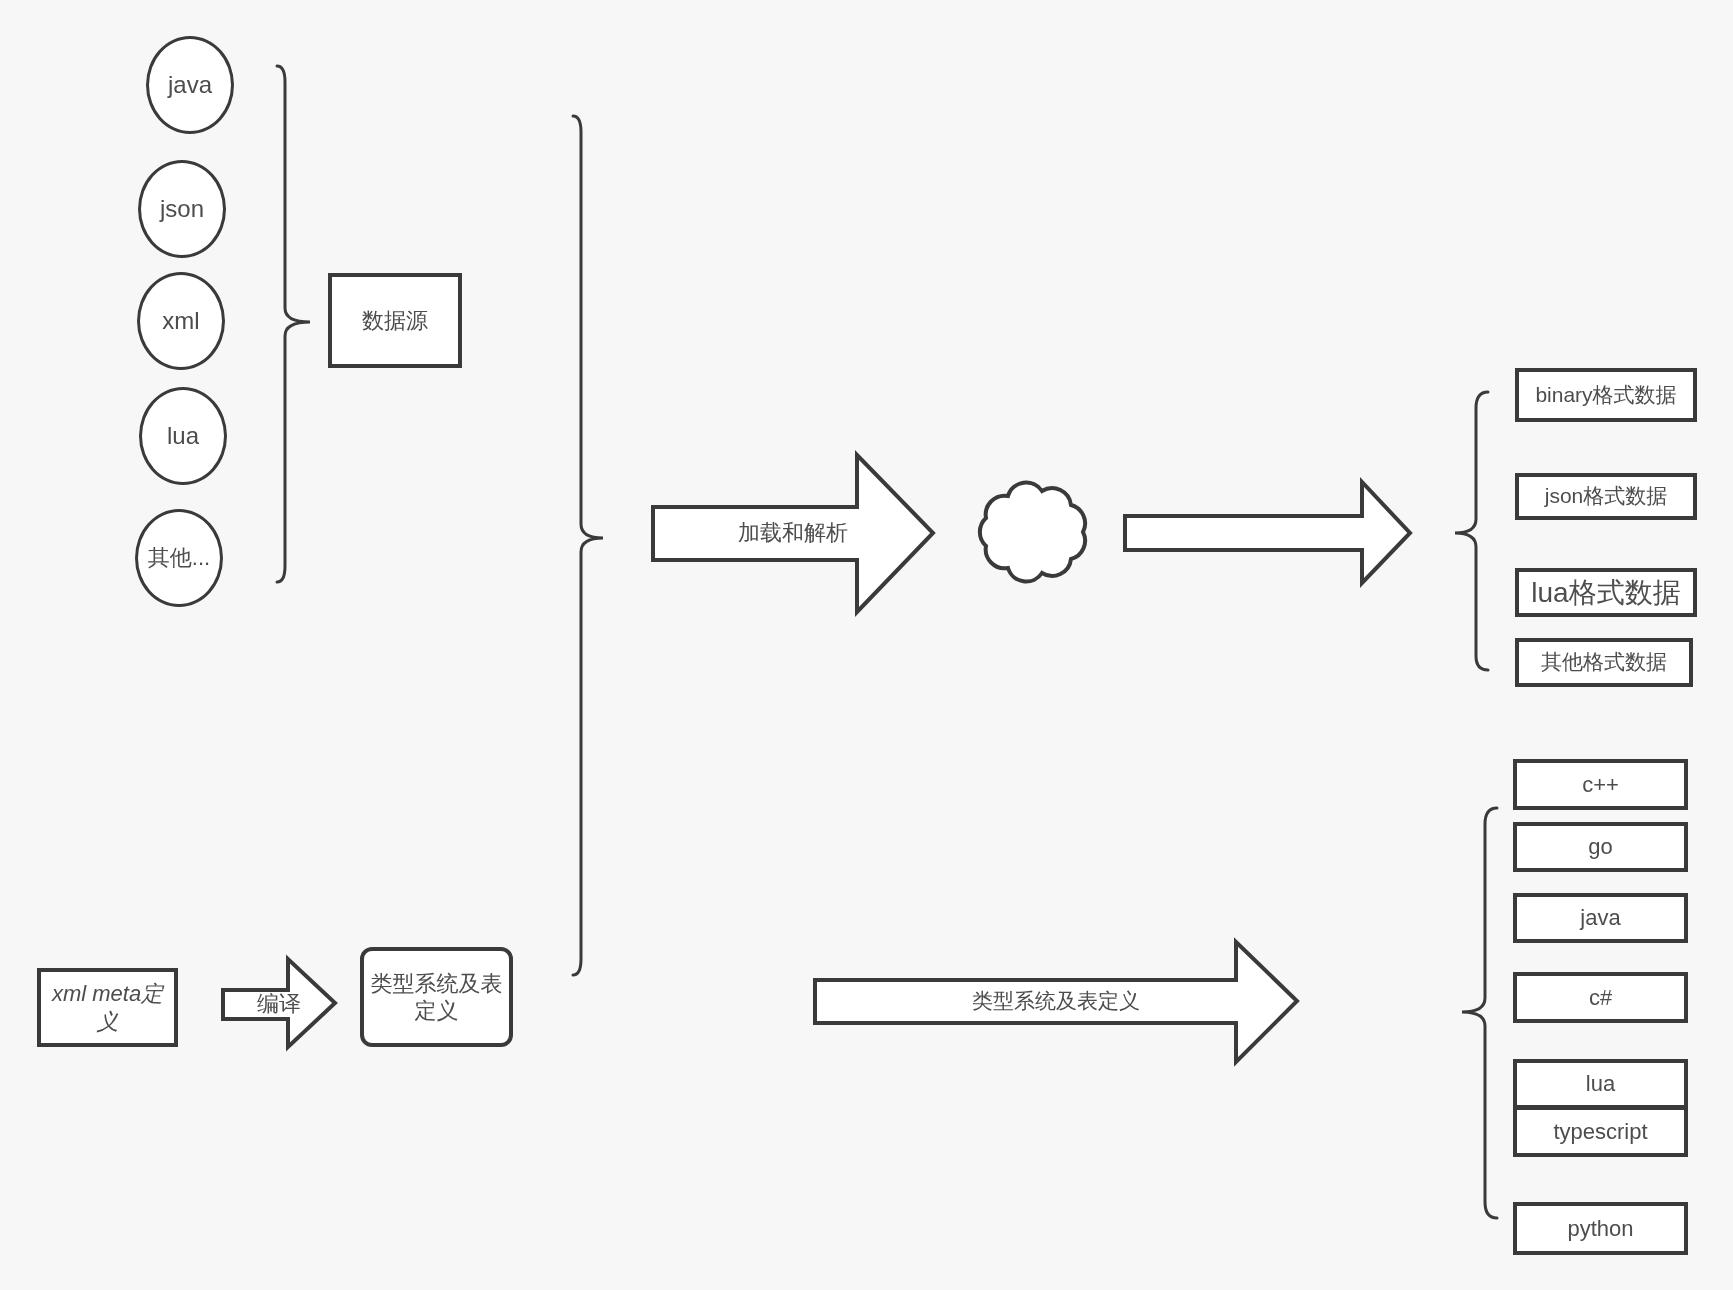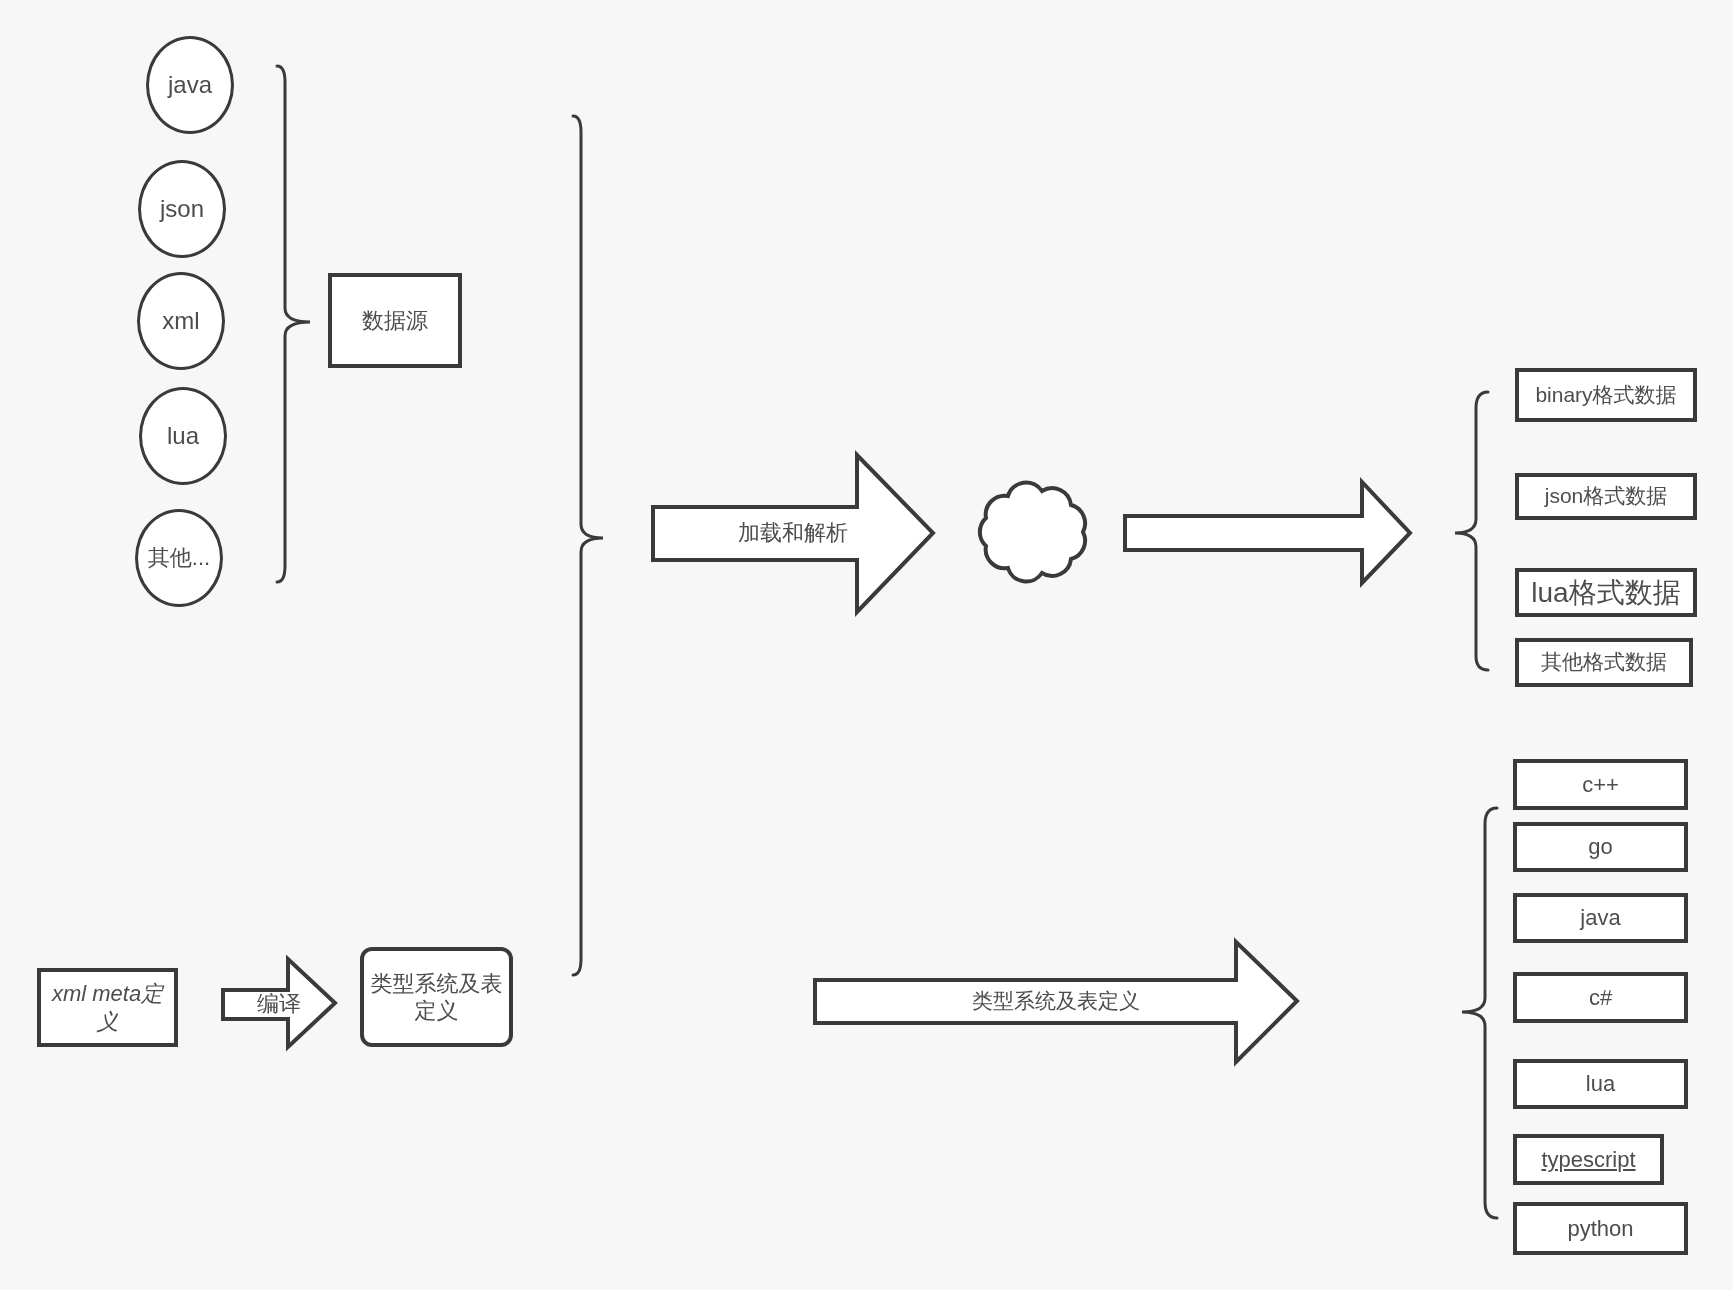--- a/index.html
+++ b/index.html
@@ -90,16 +90,16 @@
   <div class="node" style="left:1515px; top:638px; width:178px; height:49px; font-size:21px;">其他格式数据</div>
 
   <div class="node" style="left:37px; top:968px; width:141px; height:79px; padding:4px 9px;font-style:italic;">xml meta定义</div>
   <div class="node rounded" style="left:360px; top:947px; width:153px; height:100px; padding:0 2px;">类型系统及表定义</div>
 
   <div class="node" style="left:1513px; top:759px;  width:175px; height:51px;">c++</div>
   <div class="node" style="left:1513px; top:822px;  width:175px; height:50px;">go</div>
   <div class="node" style="left:1513px; top:893px;  width:175px; height:50px;">java</div>
   <div class="node" style="left:1513px; top:972px;  width:175px; height:51px;">c#</div>
   <div class="node" style="left:1513px; top:1059px; width:175px; height:50px;">lua</div>
-  <div class="node" style="left:1513px; top:1134px; width:151px; height:51px;text-decoration:underline;">typescript</div>
+  <div class="node" style="left:1513px; top:1106px; width:175px; height:51px;">typescript</div>
   <div class="node" style="left:1513px; top:1202px; width:175px; height:53px;">python</div>
 
 </div>
 
 </body></html>

